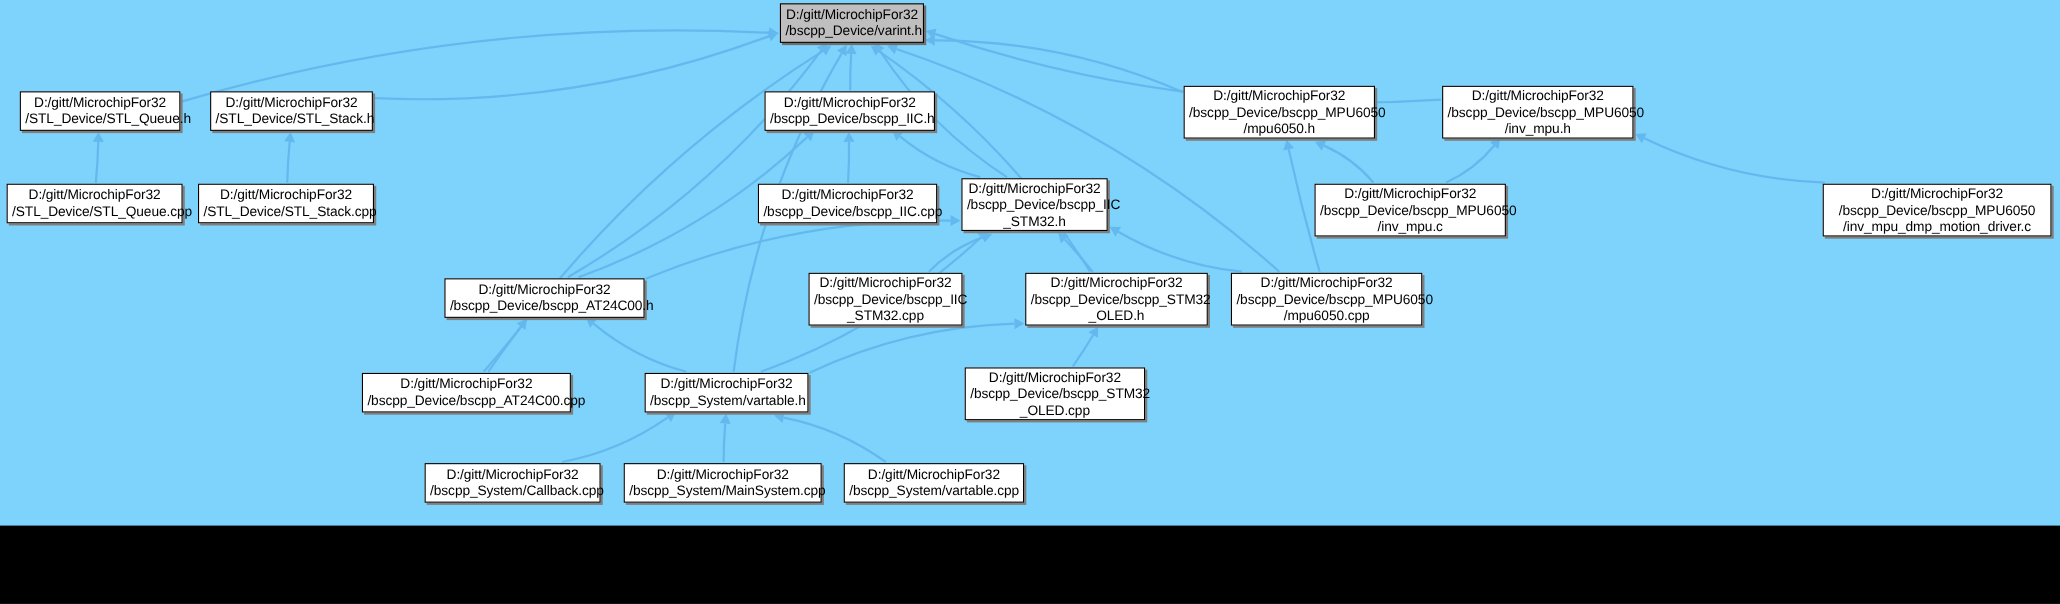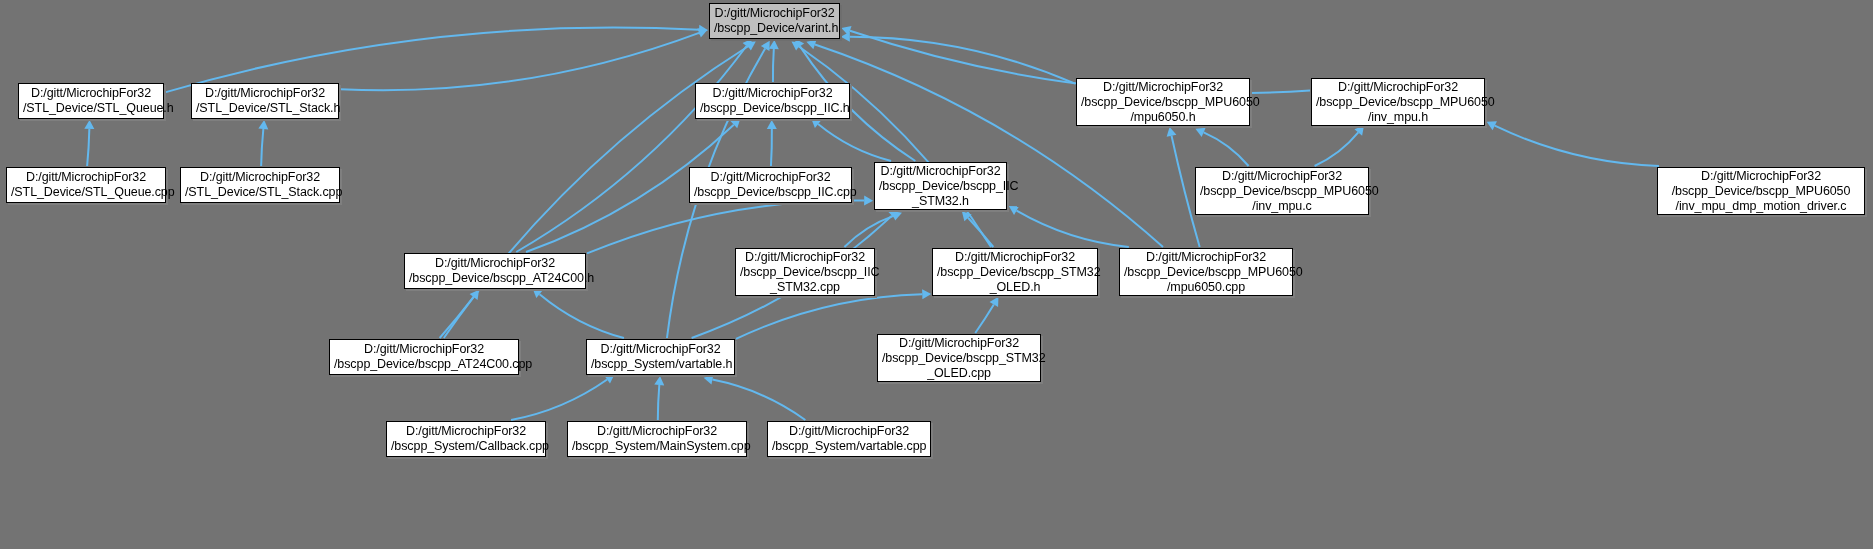--- a/index.html
+++ b/index.html
@@ -1,19 +1,19 @@
 <!DOCTYPE html>
 <html><head>
 <meta charset="utf-8">
 <style>
   html,body{margin:0;padding:0;background:#000;}
   #graph-root{
     position:relative;
-    width:1873px;height:549px;
-    background:#737373;
+    width:1873px;height:478px;
+    background:#7dd3fc;
     overflow:hidden;
     font-family:"Liberation Sans","DejaVu Sans",sans-serif;
   }
   #edge-layer{position:absolute;left:0;top:0;width:1873px;height:549px;}
   .node{
     position:absolute;
     box-sizing:border-box;
     background:#ffffff;
     border:1px solid #000000;
     box-shadow:2px 2px 0 0 #7f7f7f;

